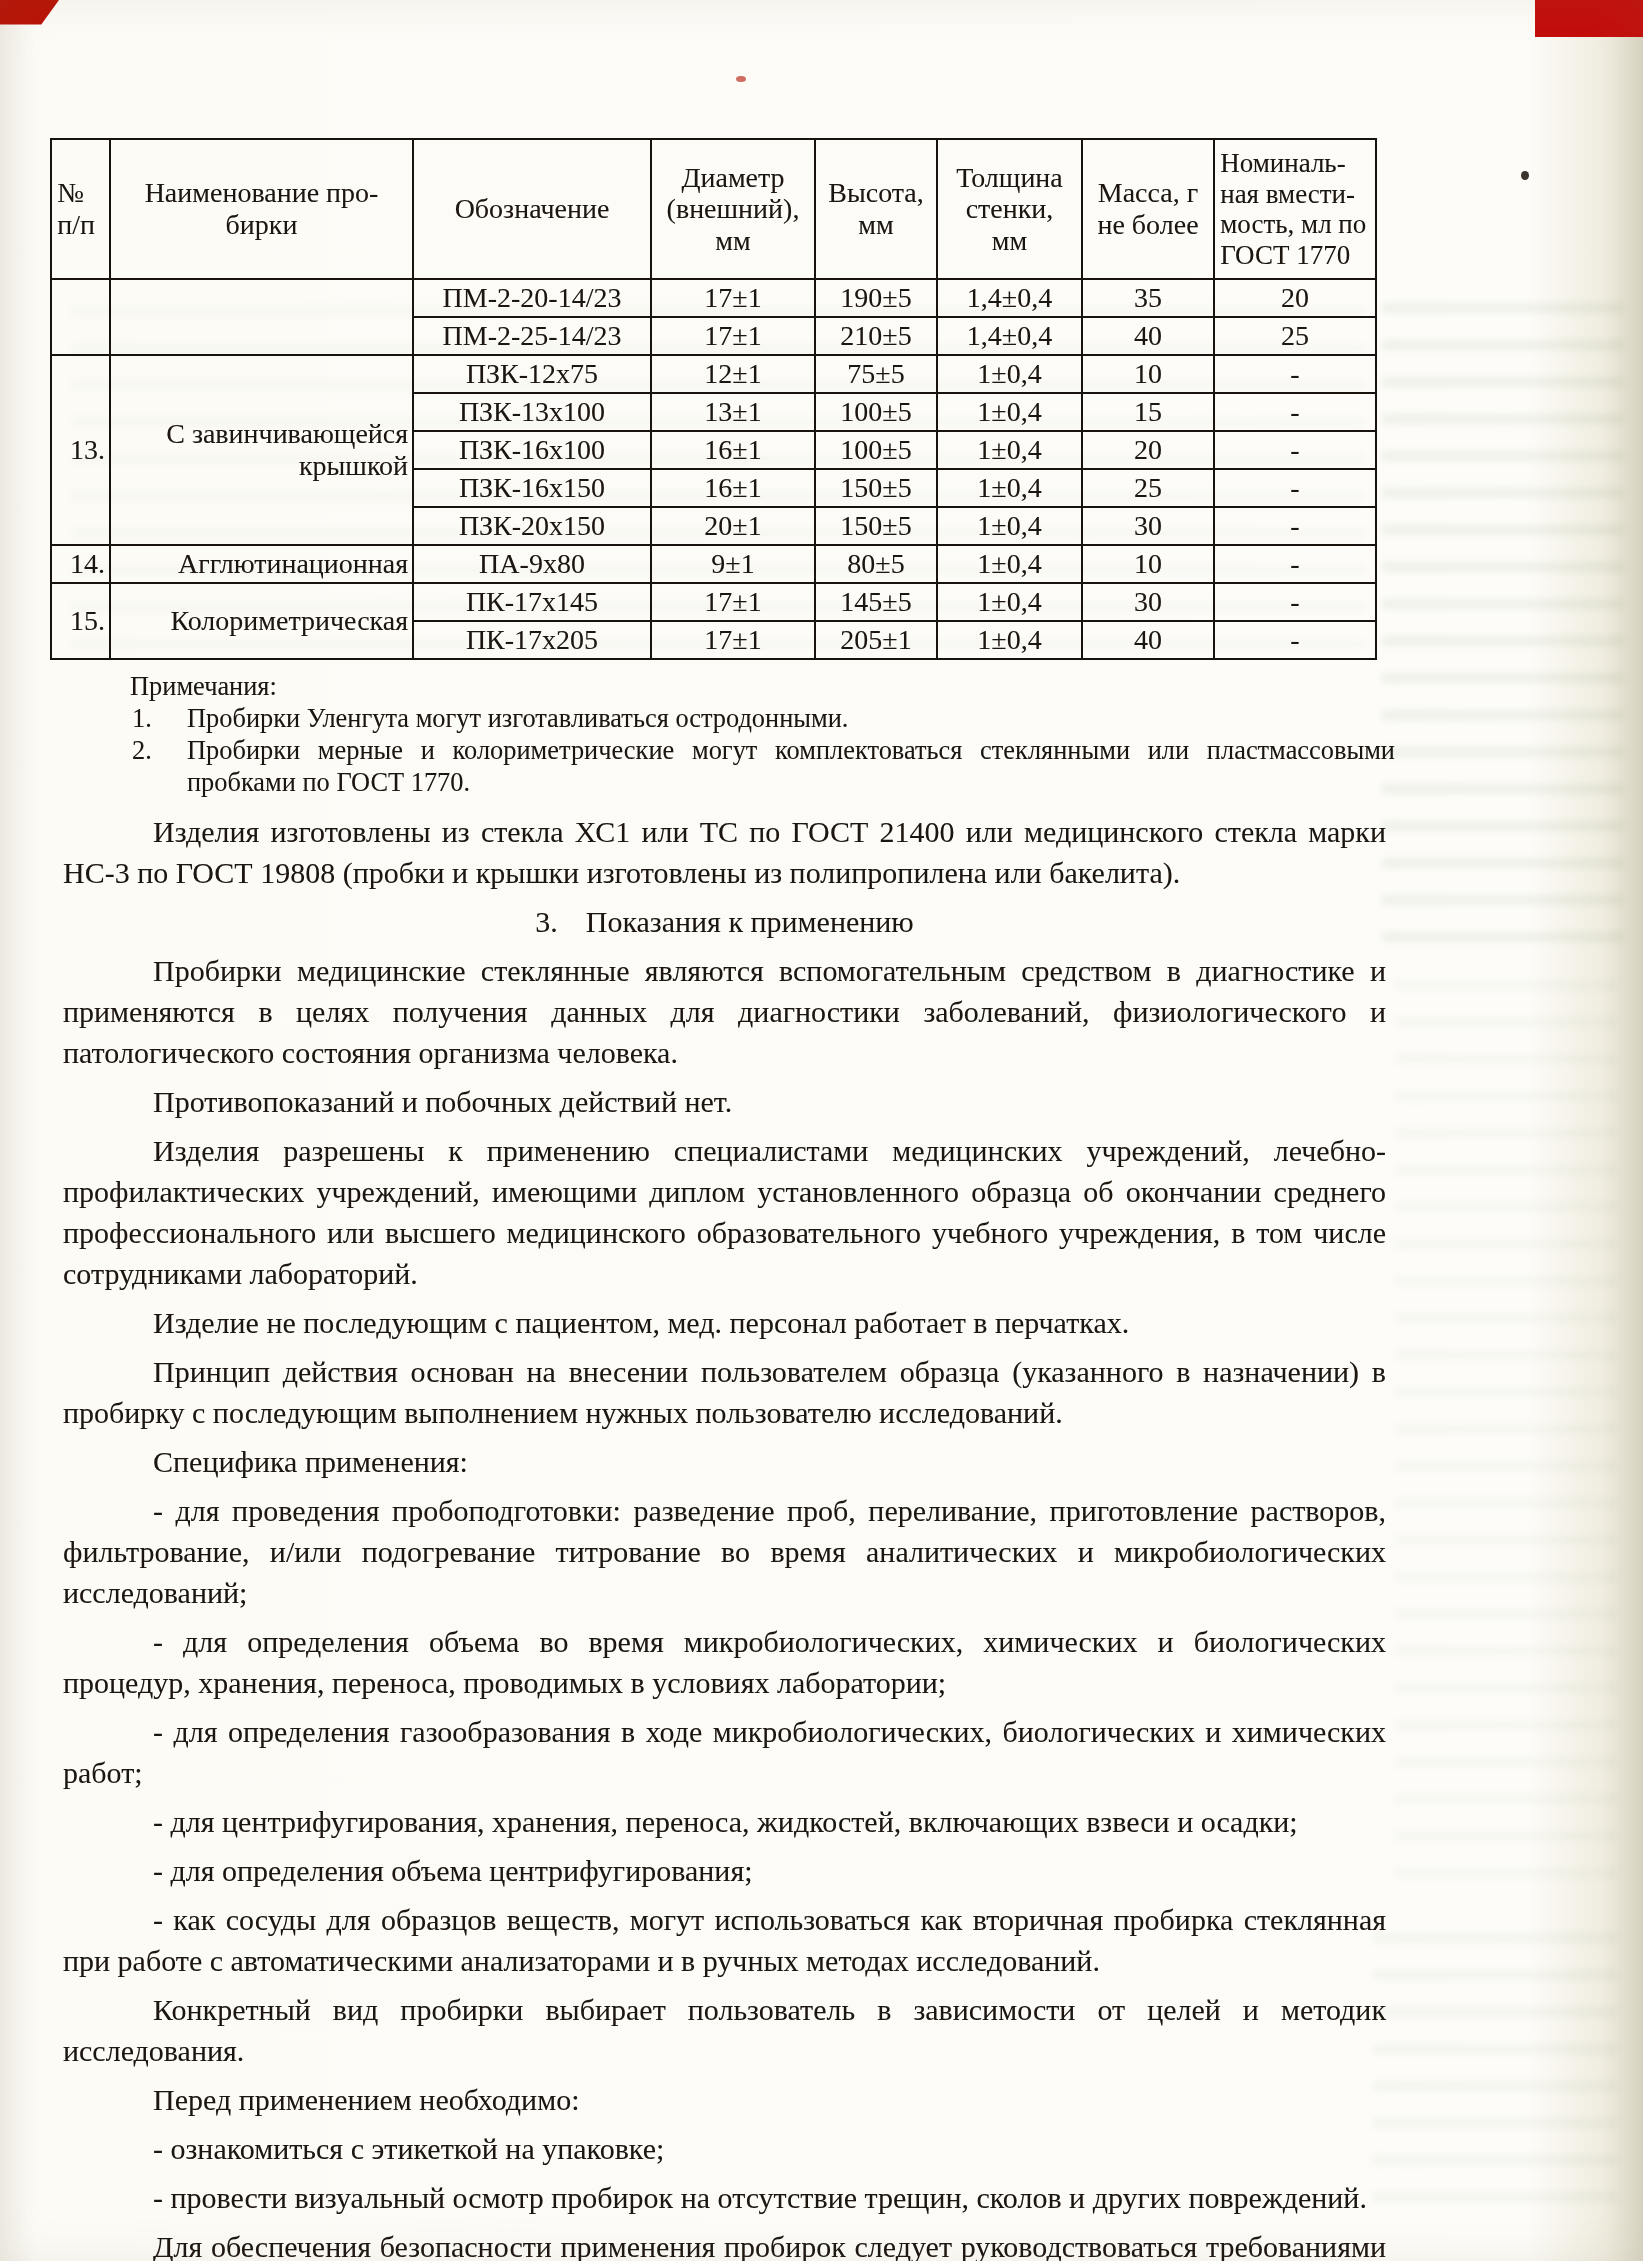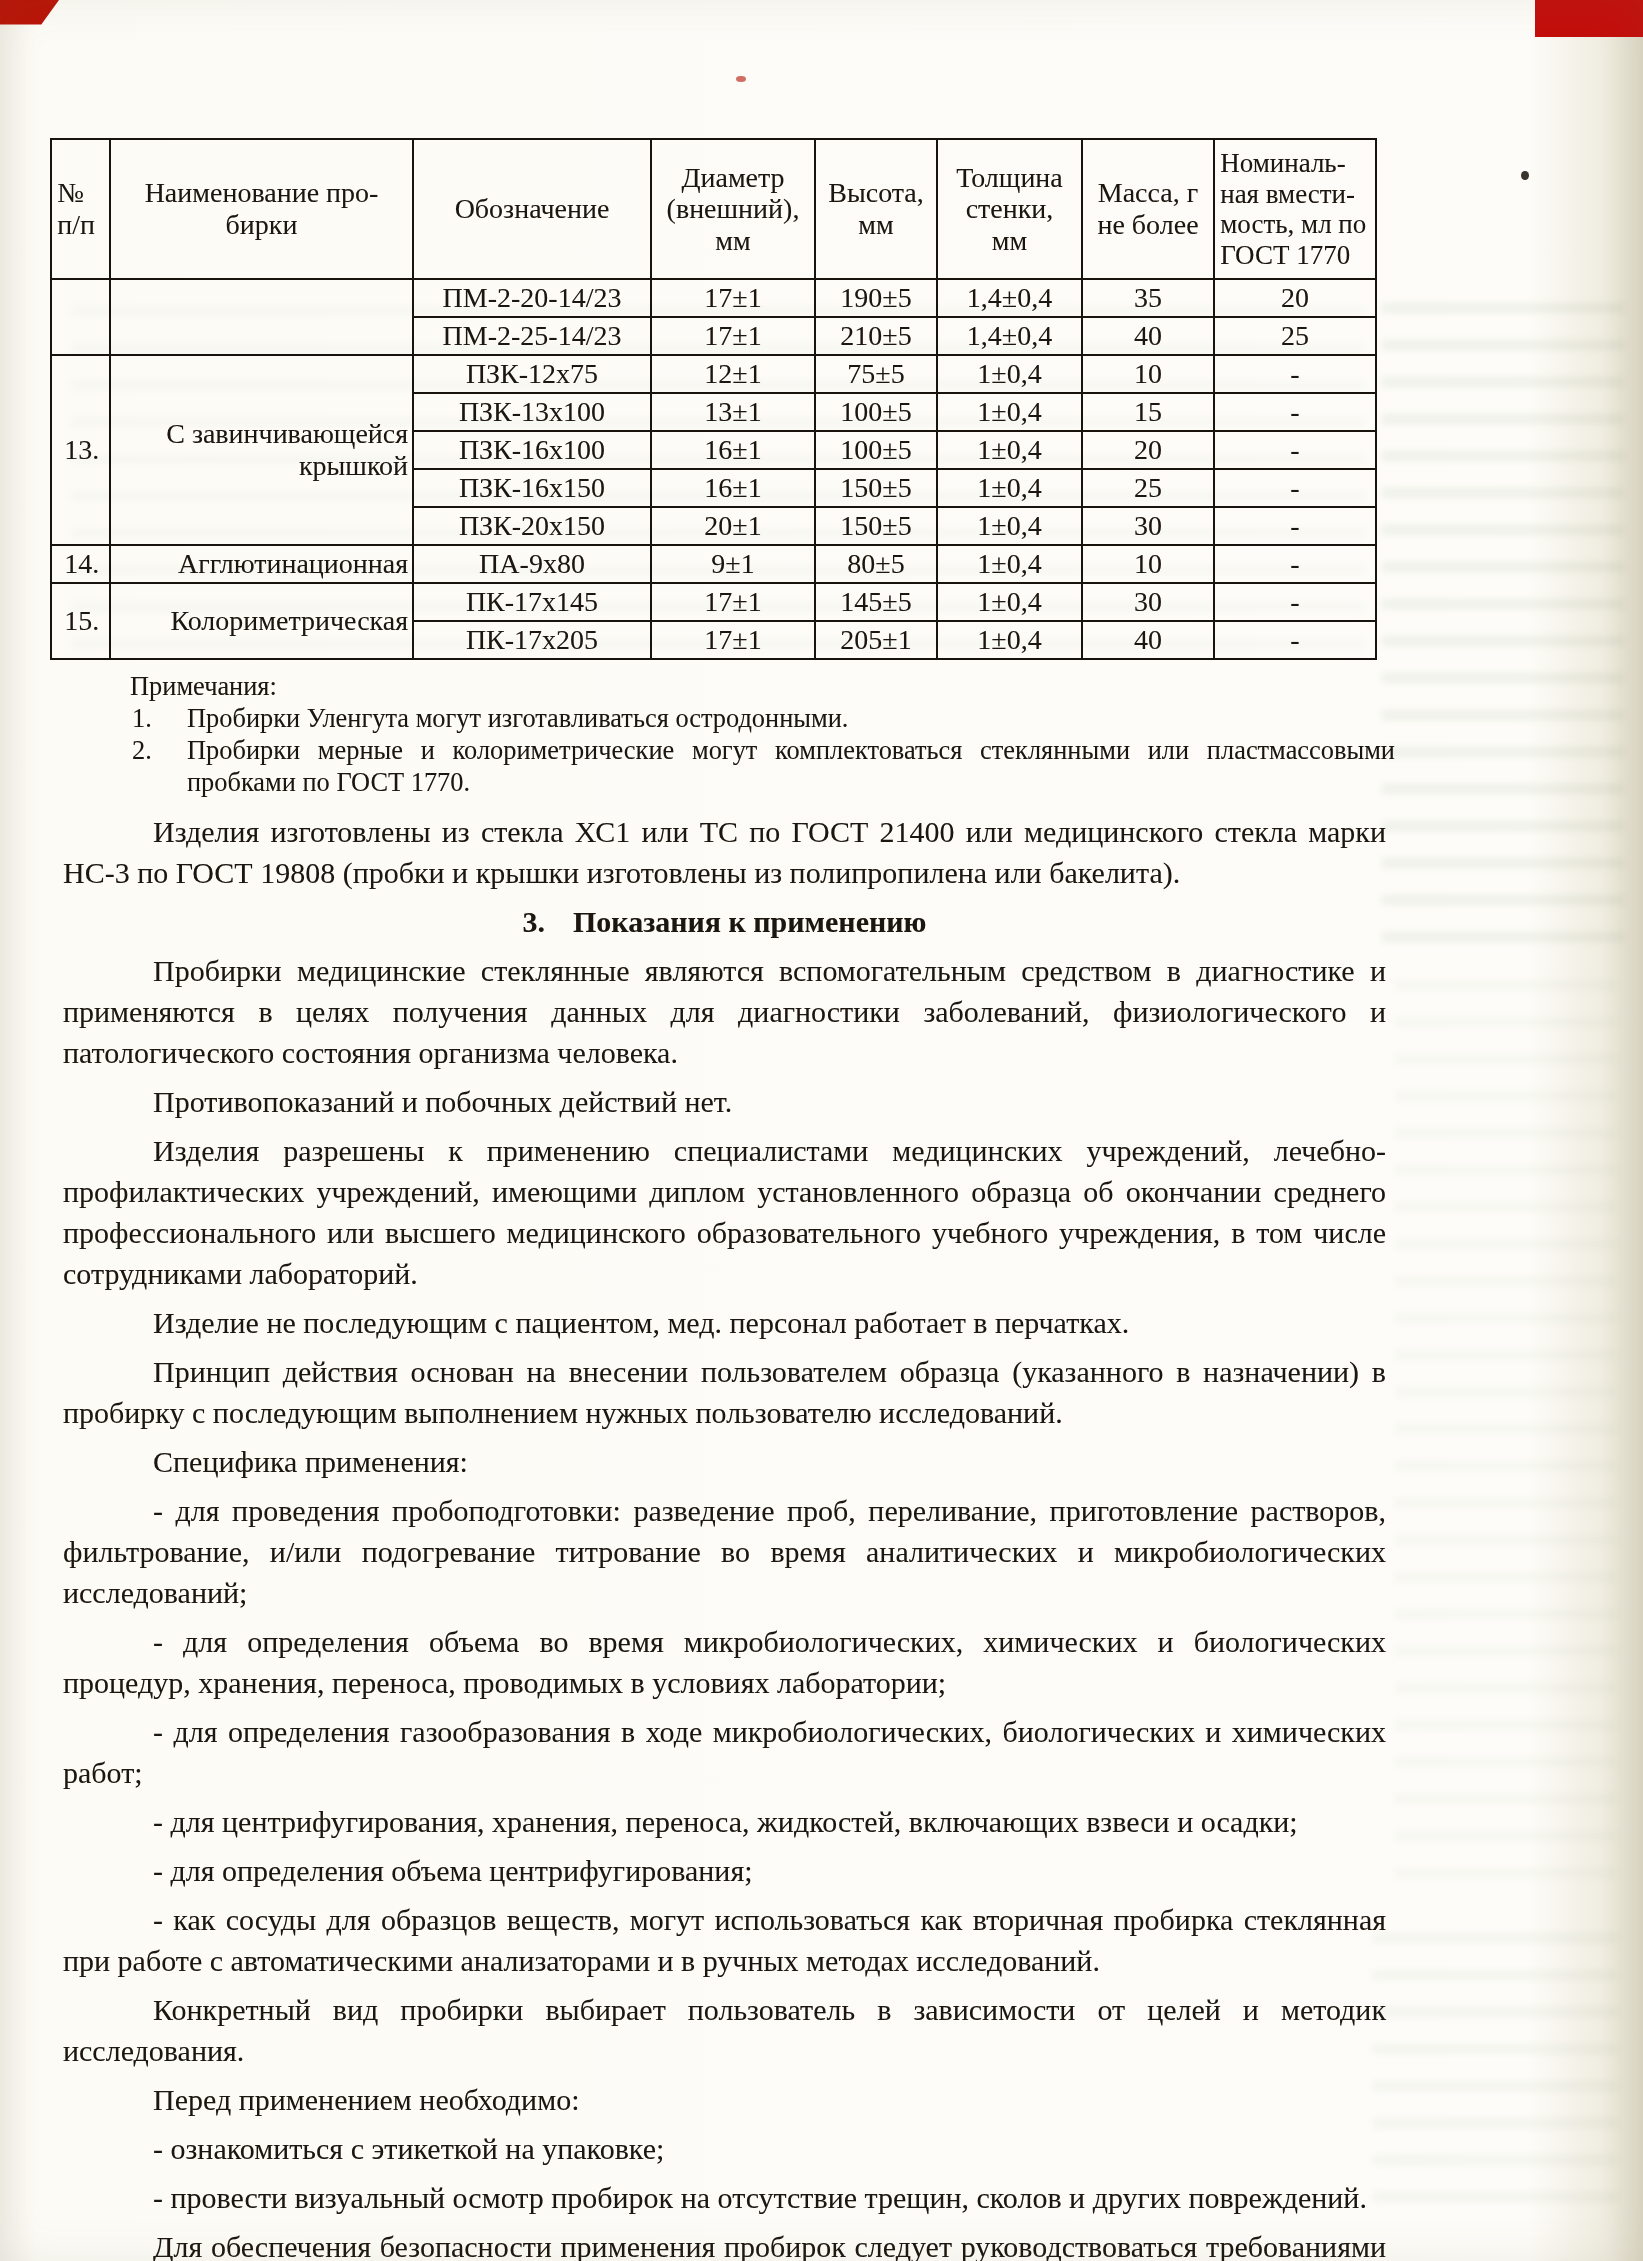--- a/index.html
+++ b/index.html
@@ -44,35 +44,35 @@
     font-size: 28px;
   }
   .spec-table th, .spec-table td { border: 2.6px solid #18140d; }
   .spec-table thead th {
     height: 140px; font-weight: normal; text-align: center; vertical-align: middle;
     white-space: pre-line; line-height: 1.13; padding: 1.3px 2.6px;
   }
   .spec-table thead th:first-child { text-align: left; padding-left: 5.2px; }
   .spec-table thead th:last-child  { text-align: left; padding-left: 5.2px; font-size: 27px; }
   .spec-table td { height: 38px; text-align: center; vertical-align: middle; padding: 0 3.9px; line-height: 1.08; }
-  .spec-table td.col-num  { text-align: center; padding-left: 6.4px; }
+  .spec-table td.col-num  { text-align: right; padding-left: 6.4px; }
   .spec-table td.col-name { text-align: right; padding-left: 5.2px; line-height: 1.15; }
 
   
   .notes { position: absolute; left: 55px; top: 670px; width: 1340px; font-size: 26.4px; line-height: 32px; }
   .notes-title { padding-left: 75px; }
   .note-item { display: flex; }
   .note-marker { flex: 0 0 55px; margin-left: 77px; }
   .note-text { flex: 1; text-align: justify; }
 
   
   .main-text { position: absolute; left: 55px; top: 803px; width: 1339px;
                font-size: 30px; line-height: 41px; text-align: justify; }
   .para { margin: 8px; text-indent: 90px; }
-  .section-heading { text-align: center; font-weight: bold; margin: 5.2px 0 1.3px; }
+  .section-heading { text-align: center; font-weight: normal; margin: 5.2px 0 1.3px; }
   .section-heading .sec-num { margin-right: 28px; }
 </style>
 </head>
 <body>
 
 <div class="page">
 
   <div class="red-tab-left"></div>
   <div class="red-tab-right"></div>
   <div class="speck speck-1"></div>

